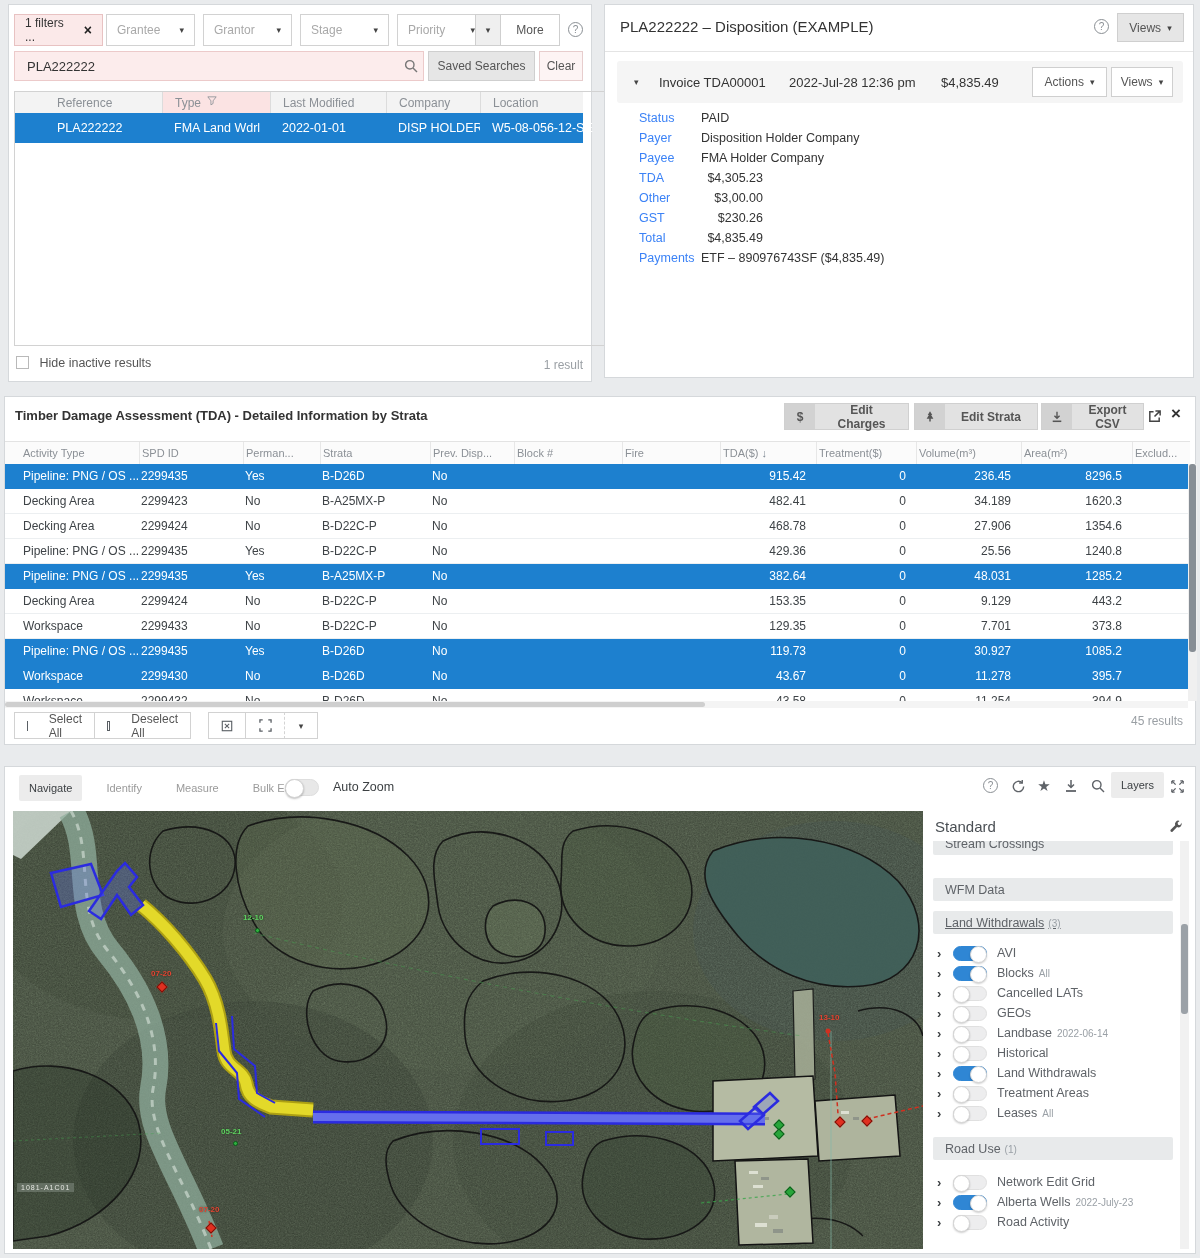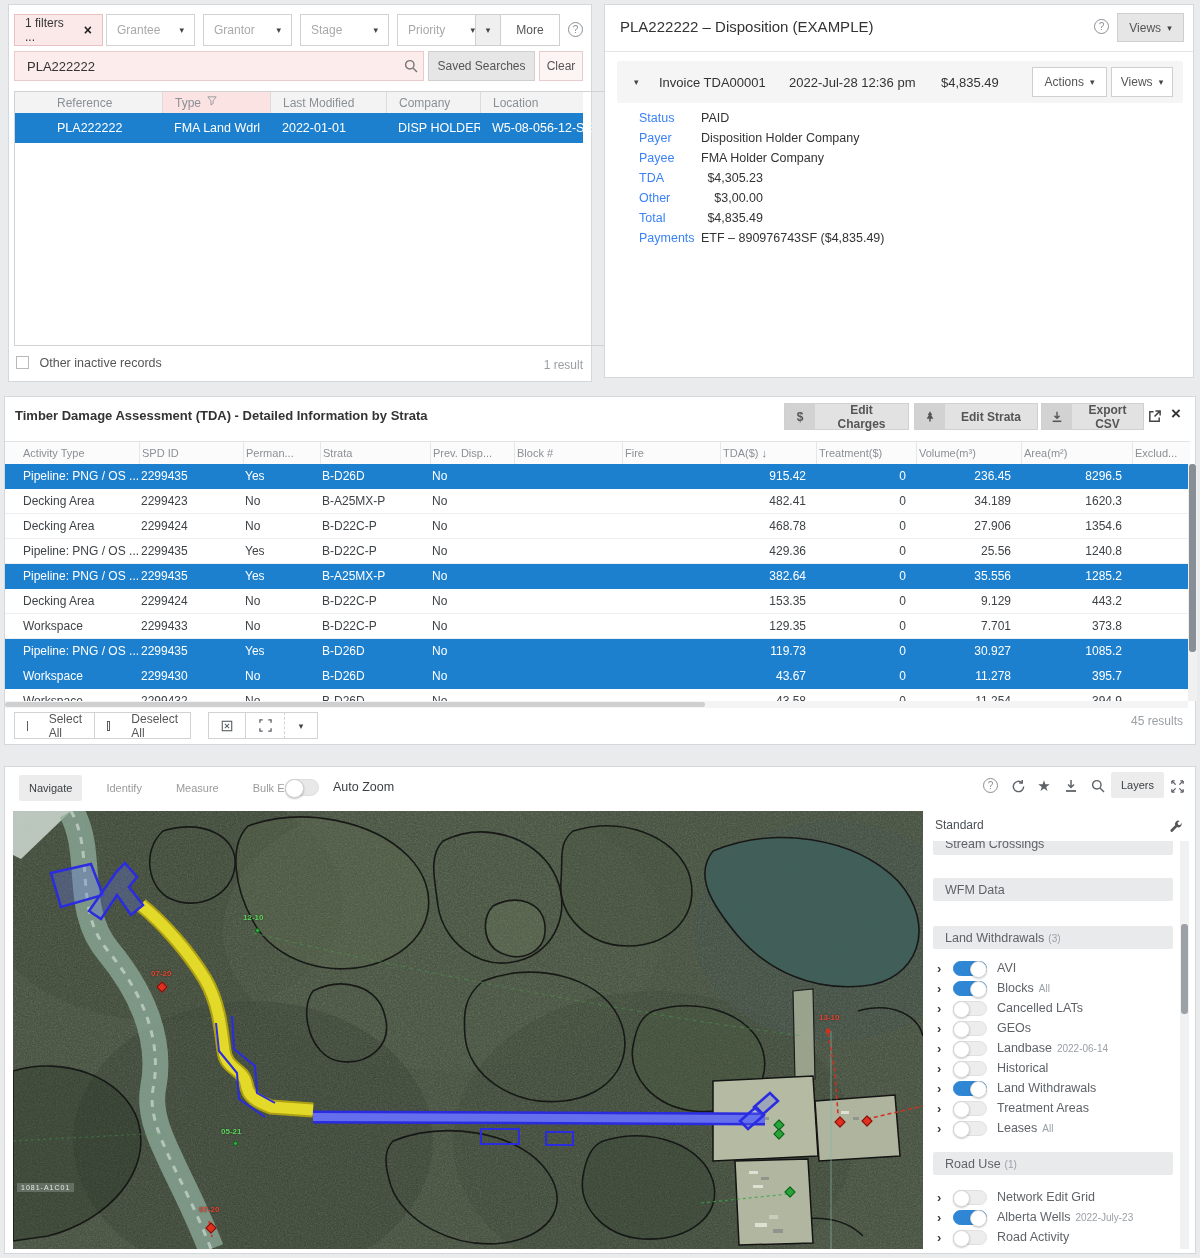--- a/index.html
+++ b/index.html
@@ -73,21 +73,21 @@
   .map-wrap { position:absolute; left:8px; top:44px; width:910px; height:438px; overflow:hidden; background:#53624b; }
   .mk { position:absolute; }
   .mk.diamond-red { width:8px; height:8px; background:#e03020; border:1px solid #7a1008; transform:rotate(45deg); }
   .mk.diamond-green { width:8px; height:8px; background:#28a53a; border:1px solid #0d5c1a; transform:rotate(45deg); }
   .mk.dot-green { width:5px; height:5px; background:#2fb040; border-radius:50%; border:1px solid #0d5c1a; }
   .mk.label-red { font-size:8px; font-weight:bold; color:#e24533; text-shadow:0 0 2px rgba(40,20,10,.7); }
   .mk.label-green { font-size:8px; font-weight:bold; color:#5fd060; text-shadow:0 0 2px rgba(10,40,10,.7); }
   .mk.watermark { font-size:7px; color:#e6e8e2; background:rgba(130,140,130,.55); padding:1px 4px; letter-spacing:1px; }
   
   .layers { position:absolute; left:918px; top:44px; width:268px; height:438px; background:#fff; }
-  .lp-title { position:absolute; left:12px; top:7px; font-size:12px; color:#4a4f54; }
+  .lp-title { position:absolute; left:12px; top:7px; font-size:15px; color:#4a4f54; }
   .lp-list { position:absolute; left:0; top:30px; width:256px; bottom:0; overflow:hidden; }
   .sec { background:#e8eaeb; border-radius:2px; margin:0 6px 0 10px; padding:5px 12px; font-size:12.5px; color:#5f6368; height:23px; }
   .sec .cnt { font-size:10px; color:#9aa0a6; margin-left:4px; }
   .layer-row { display:flex; align-items:center; height:20px; padding-left:14px; gap:0; }
   .layer-row .chev { width:16px; font-size:13px; font-weight:bold; color:#3c4043; }
   .toggle { width:34px; height:15px; border-radius:8px; background:#ededee; border:1px solid #e0e0e0; position:relative; margin-right:10px; }
   .toggle::after { content:''; position:absolute; left:-1px; top:-1px; width:15px; height:15px; border-radius:50%;
                    background:#fff; border:1px solid #d5d5d5; box-shadow:0 1px 2px rgba(0,0,0,.2); }
   .layer-row.on .toggle { background:#2f86d4; border-color:#2f86d4; }
   .layer-row.on .toggle::after { left:auto; right:-1px; }
@@ -172,21 +172,21 @@
       <div class="fc">PLA222222</div>
       <div class="fc"><span>FMA Land </span><span class="wavy">Wdrl</span></div>
       <div class="fc">2022-01-01</div>
       <div class="fc">DISP HOLDER...</div>
       <div class="fc">W5-08-056-12-SE</div>
     </div>
   </div>
 
   <div class="abs" style="left:7px; top:351px; font-size:12.5px; color:#555;">
     <span class="checkbox"></span>
-    <span style="margin-left:7px;">Other inactive records</span>
+    <span style="margin-left:7px;">Hide inactive results</span>
   </div>
   <div class="abs muted" style="right:8px; top:353px;">1 result</div>
 </div>
 
 <div class="panel" style="left:604px; top:4px; width:590px; height:374px;">
   <div class="abs disp-title" style="left:15px; top:13px;">PLA222222 – Disposition (EXAMPLE)</div>
   <span class="help-ic abs" style="left:489px; top:14px;">?</span>
   <div class="btn gray" style="left:512px; top:8px; width:67px; height:29px;">
     <span>Views</span>
     <span class="caret">▾</span>
@@ -228,20 +228,24 @@
       <div class="kv-row num">
         <span class="k">TDA</span>
         <span class="v">$4,305.23</span>
       </div>
 
       <div class="kv-row num">
         <span class="k">Other</span>
         <span class="v">$3,00.00</span>
       </div>
 
+      <div class="kv-row num">
+        <span class="k">GST</span>
+        <span class="v">$230.26</span>
+      </div>
 
       <div class="kv-row num">
         <span class="k">Total</span>
         <span class="v">$4,835.49</span>
       </div>
 
       <div class="kv-row">
         <span class="k">Payments</span>
         <span class="v">ETF – 890976743SF ($4,835.49)</span>
       </div>
@@ -358,21 +362,21 @@
       <div class="trow tgrid selected">
         <div>Pipeline: PNG / OS ...</div>
         <div>2299435</div>
         <div>Yes</div>
         <div>B-A25MX-P</div>
         <div>No</div>
         <div></div>
         <div></div>
         <div class="r">382.64</div>
         <div class="r">0</div>
-        <div class="r">35.556</div>
+        <div class="r">48.031</div>
         <div class="r">1285.2</div>
         <div></div>
       </div>
 
       <div class="trow tgrid">
         <div>Decking Area</div>
         <div>2299424</div>
         <div>No</div>
         <div>B-D22C-P</div>
         <div>No</div>
@@ -650,21 +654,21 @@
     <svg class="icon abs" style="left:246px; top:9px;" width="14" height="14" viewBox="0 0 16 16">
       <path d="M14.2 3.2a3.8 3.8 0 0 1-5 4.9L4 13.3a1.5 1.5 0 0 1-2.1-2.1L7.1 6a3.8 3.8 0 0 1 4.9-5L9.8 3.2l.6 2.3 2.3.6z" fill="#555"></path>
     </svg>
     <div class="lp-list">
       <div class="sec" style="margin-top:-9px;">
         <span>Stream Crossings</span>
       </div>
       <div class="sec" style="margin-top:23px;">
         <span>WFM Data</span>
       </div>
-      <div class="sec" style="margin-top:25px;">
+      <div class="sec" style="margin-top:10px;text-decoration:underline;">
         <span>Land Withdrawals</span><span class="cnt">(3)</span>
       </div>
       <div style="margin-top:9px;">
 
           <div class="layer-row on">
             <span class="chev">›</span>
             <span class="toggle"></span>
             <span class="lab">AVI</span>
             <span class="sfx"></span>
           </div>

